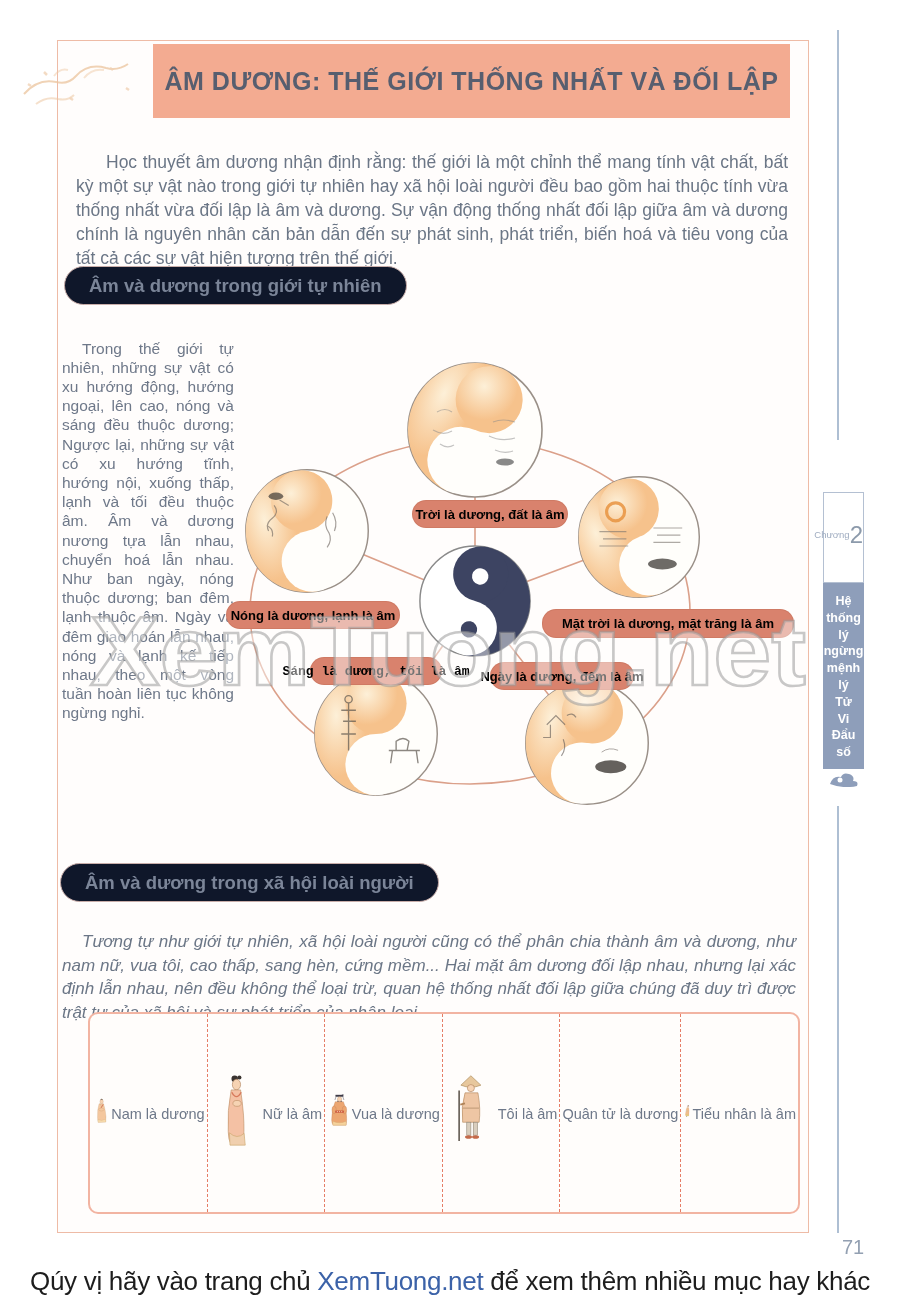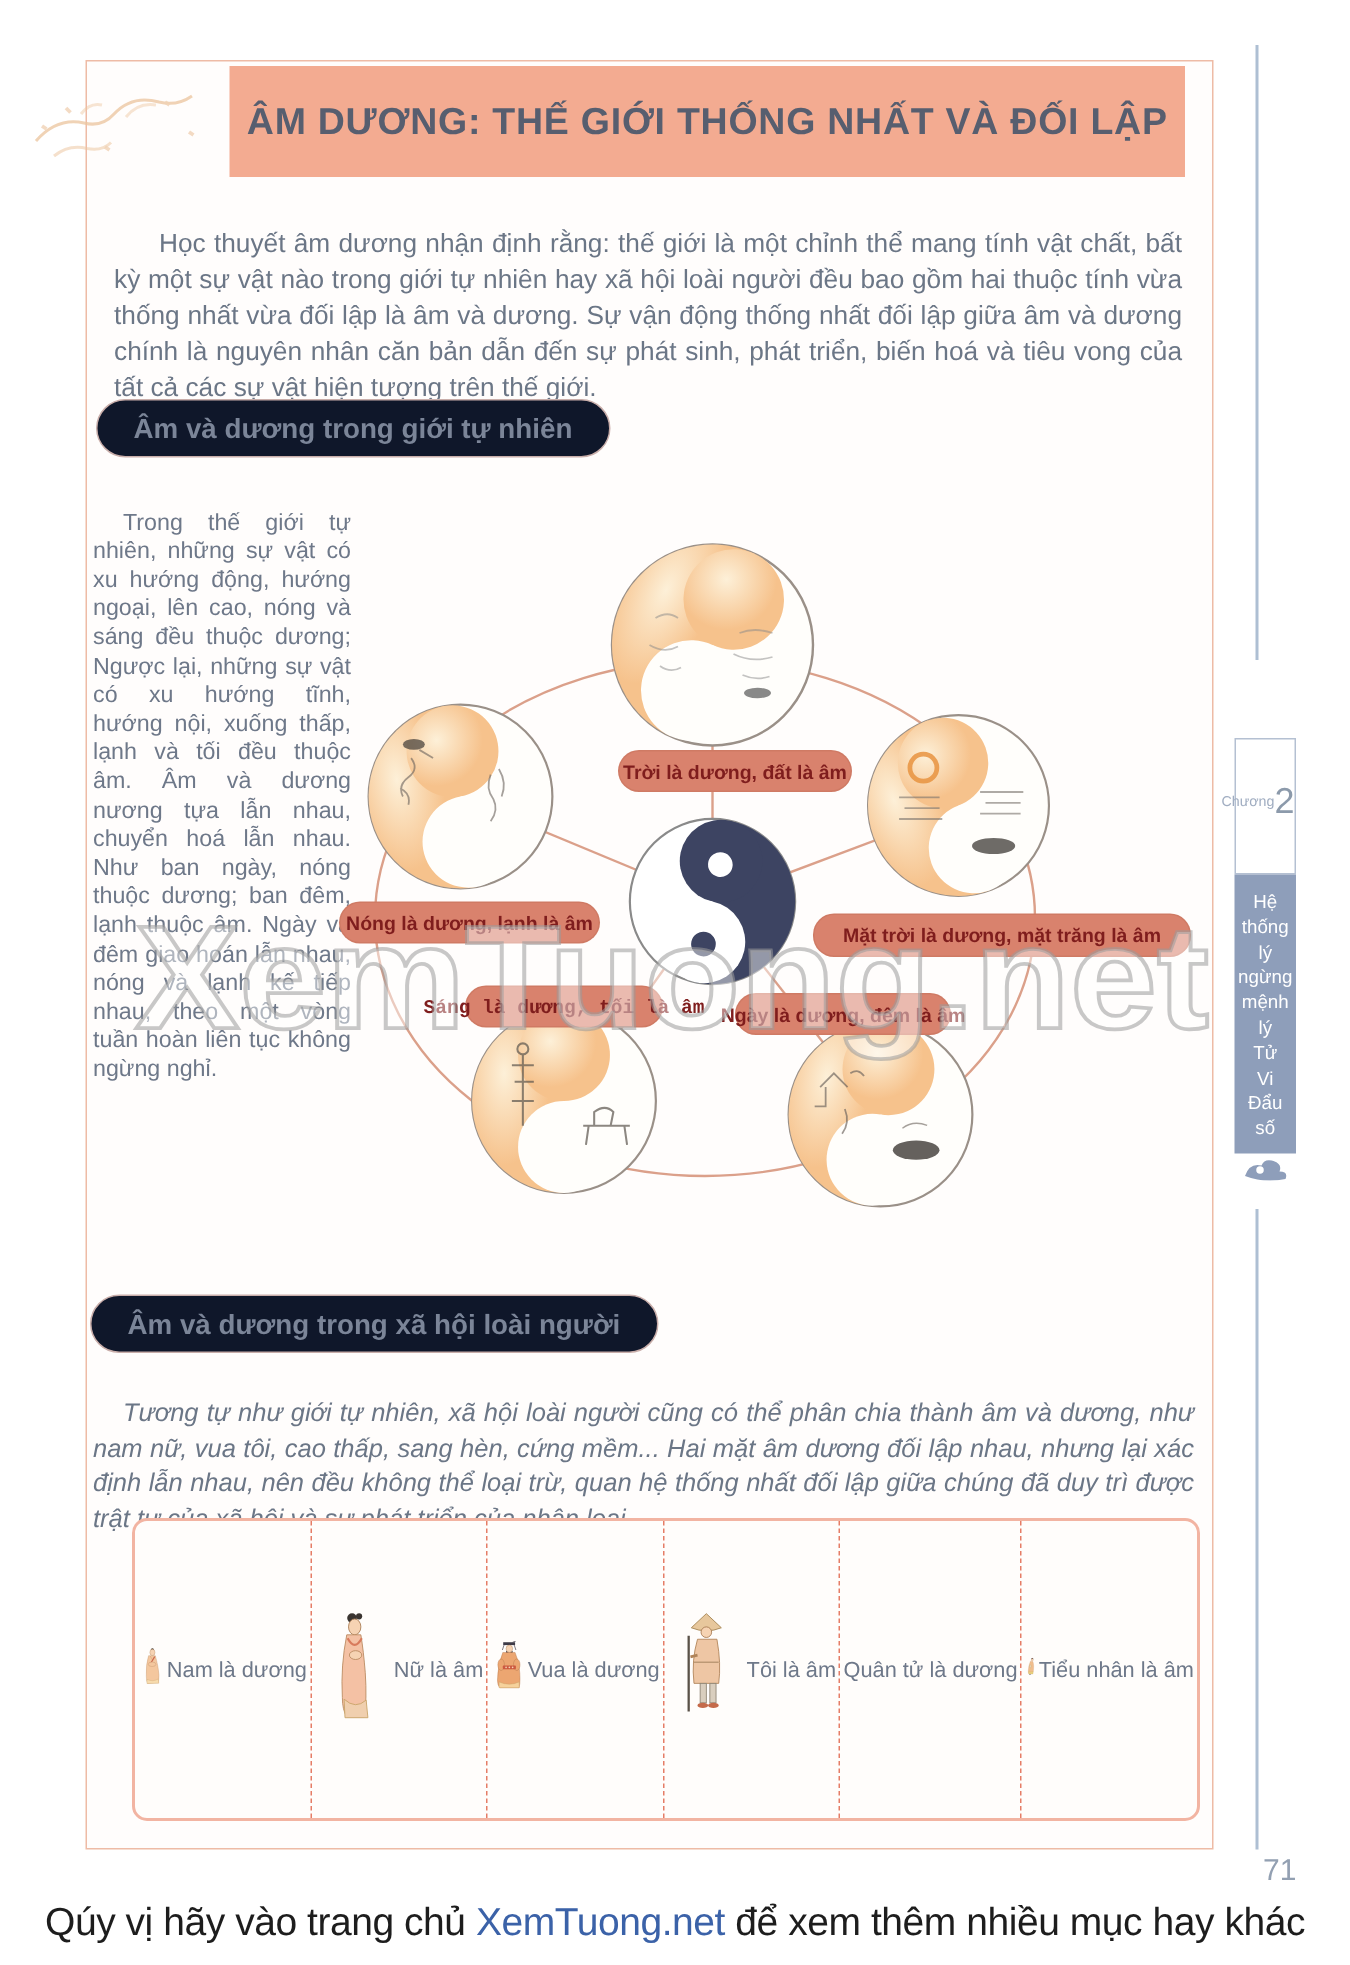--- a/index.html
+++ b/index.html
@@ -26,21 +26,21 @@
 
   
   .leftcol{position:absolute;left:62px;top:323px;width:172px;font-size:15.5px;line-height:19.2px;color:#6e7889;text-align:justify;text-indent:20px;}
 
   
   .society{position:absolute;left:62px;top:913px;width:734px;font-style:italic;font-size:17px;line-height:23.5px;color:#6b7686;text-align:justify;text-indent:20px;}
 
   
   .diagram-lines{position:absolute;left:0;top:0;width:900px;height:1310px;pointer-events:none;}
   .yy{position:absolute;}
-  .pill{position:absolute;background:#d9826d;color:#7f1d1d;font-size:13px;font-weight:bold;border-radius:13px;display:flex;align-items:center;justify-content:center;white-space:nowrap;padding:12px 8px;box-shadow:0 0 0 1px #cf7a64;}
+  .pill{position:absolute;background:#d9826d;color:#000000;font-size:13px;font-weight:bold;border-radius:13px;display:flex;align-items:center;justify-content:center;white-space:nowrap;padding:12px 8px;box-shadow:0 0 0 1px #cf7a64;}
   #pill-troi{left:413px;top:501px;width:154px;height:26px;}
   #pill-nong{left:227px;top:602px;width:172px;height:26px;}
   #pill-mattroi{left:543px;top:610px;width:250px;height:27px;}
   #pill-sang{left:311px;top:658px;width:130px;height:26px;font-family:Liberation Mono, monospace;}
   #pill-ngay{left:475px;top:663px;width:142px;height:26px;margin-left:16px;}
 
   
   .watermark{position:absolute;left:88px;top:583px;width:724px;height:132px;z-index:9;pointer-events:none;}
 
   
@@ -51,21 +51,21 @@
   .figlabel{font-size:14.5px;color:#6e7889;margin-top:4px;white-space:nowrap;}
 
   
   .vline{position:absolute;left:837px;width:0;border-left:2px solid #aebfd3;}
   #vline-top{top:30px;height:410px;}
   #vline-bottom{top:806px;height:427px;}
   .chapterbox{position:absolute;left:823px;top:492px;width:41px;}
   .chapterbox .white{border:1px solid #b4c0d2;background:#fff;height:91px;display:flex;flex-direction:row;align-items:center;justify-content:flex-end;padding-bottom:6px;}
   .chapterbox .white .clabel{font-size:9.5px;color:#a0adc1;}
   .chapterbox .white .cnum{font-size:24px;color:#8c9aab;line-height:26px;}
-  .chapterbox .blue{background:#8e9eba;color:#fff;text-align:center;font-size:12.5px;line-height:16.8px;font-weight:normal;padding:10px 0 8px 0;}
+  .chapterbox .blue{background:#8e9eba;color:#fff;text-align:center;font-size:12.5px;line-height:16.8px;font-weight:bold;padding:10px 0 8px 0;}
   .chapterbox .blue div{display:block;}
   .cloud{margin-top:2px;display:flex;justify-content:center;}
 
   .pagenum{position:absolute;left:842px;top:1236px;font-size:20px;color:#93a0b2;}
 
   
   .footer{position:absolute;left:0;top:1266px;width:900px;text-align:center;font-size:26px;color:#1d1d1d;font-weight:500;letter-spacing:-0.3px;}
   .footer .link{color:#3b62a8;}
 </style>
 </head>

